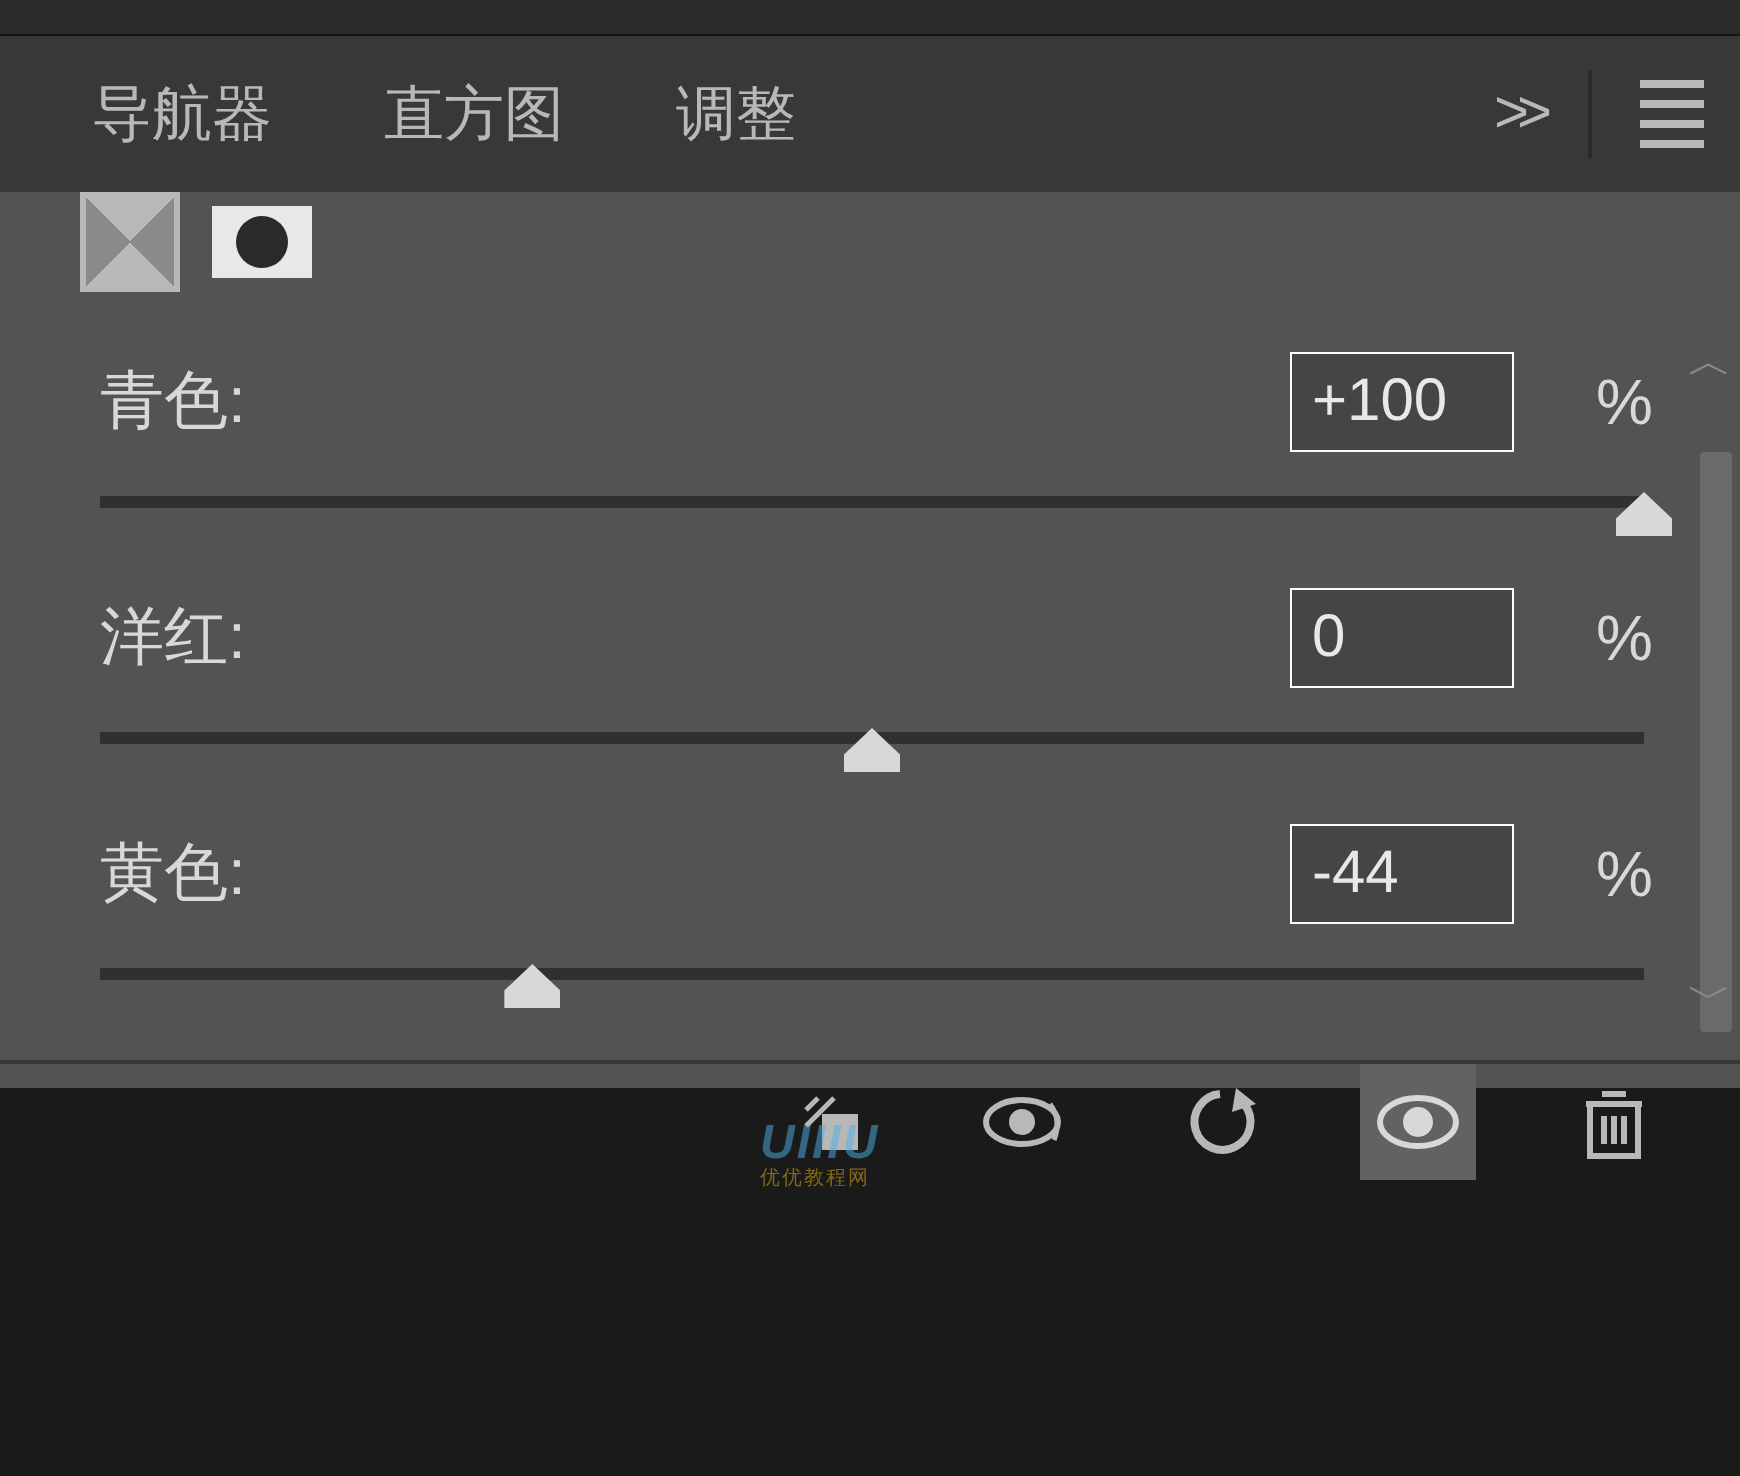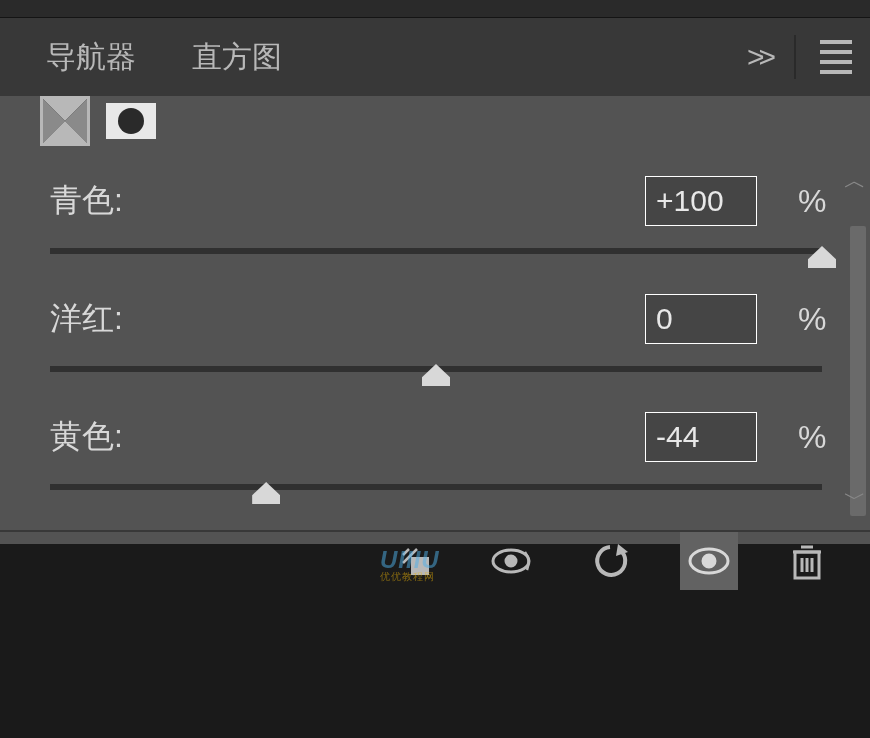--- a/index.html
+++ b/index.html
@@ -37,34 +37,35 @@
 .slider-label { color: #d8d8d8; font-size: 32px; flex: 1; }
 .slider-input { width: 112px; height: 50px; background: #454545; border: 1px solid #ffffff; color: #e8e8e8; font-size: 30px; padding: 0 10px; text-align: left; }
 .slider-unit { color: #d8d8d8; font-size: 32px; margin-left: 22px; width: 32px; }
 .slider-track { height: 6px; background: #303030; position: relative; margin-right: 8px; }
 .slider-handle { position: absolute; top: -2px; width: 28px; height: 22px; background: #d8d8d8; clip-path: polygon(50% 0, 100% 60%, 100% 100%, 0 100%, 0 60%); transform: translateX(-50%); cursor: pointer; }
 
 .footer { height: 70px; border-top: 2px solid #383838; display: flex; align-items: center; justify-content: flex-end; padding-right: 34px; gap: 40px; }
 .footer-btn { width: 58px; height: 58px; display: flex; align-items: center; justify-content: center; color: #b8b8b8; cursor: pointer; }
 .footer-btn.active { background: #626262; color: #d8d8d8; }
 
-.watermark { position: absolute; left: 380px; top: 400px; opacity: 0.5; }
+.watermark { position: absolute; left: 380px; top: 412px; opacity: 0.5; }
 .watermark .blue { color: #4fb0e8; font-size: 24px; font-weight: bold; font-style: italic; letter-spacing: 1px; }
 .watermark .grey { color: #eab308; font-size: 10px; margin-top: -4px; letter-spacing: 1px; }
 </style>
 </head>
 <body>
 
 <div class="top-bar"></div>
 
 <div class="panel">
 
   <div class="tabs-row">
     <div class="tab">导航器</div>
     <div class="tab">直方图</div>
+    <div class="tab">调整</div>
     <div class="tabs-right">
       <div class="chevrons">&gt;&gt;</div>
       <div class="divider"></div>
       <div class="hamburger">
         <span></span>
           <span></span>
           <span></span>
           <span></span>
       </div>
     </div>

